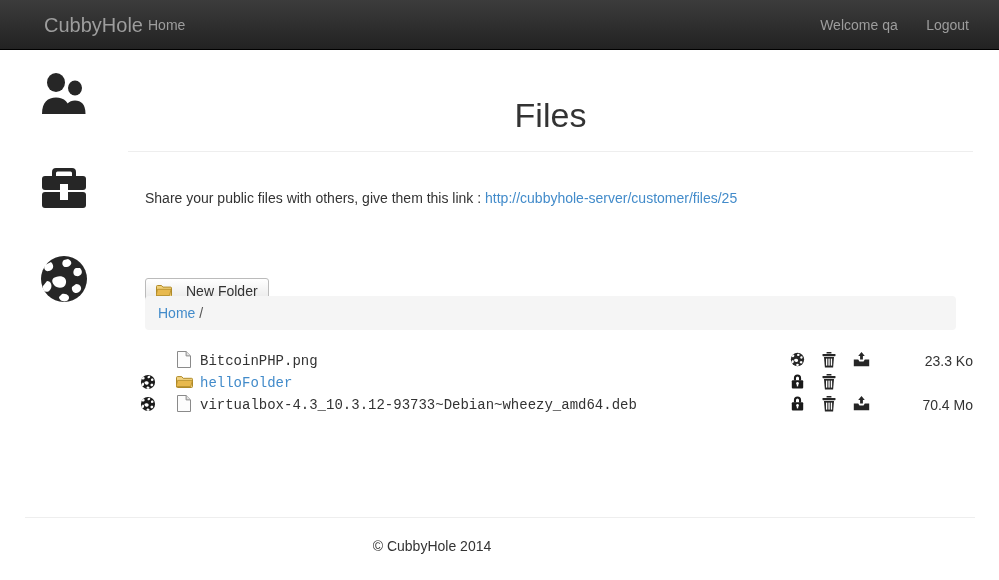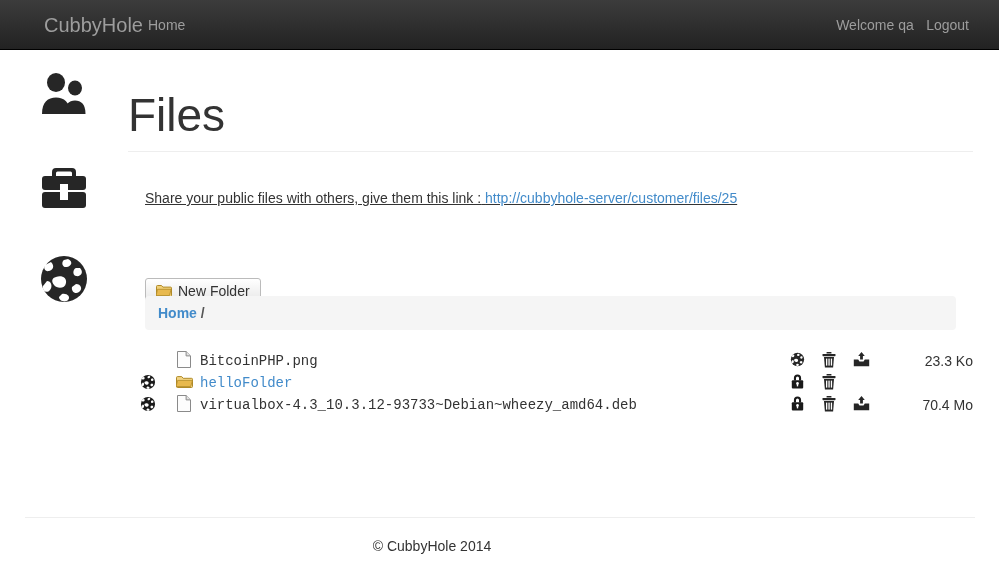--- a/index.html
+++ b/index.html
@@ -43,21 +43,21 @@
     position: absolute; right: 30px; top: 0;
     line-height: 50px;
     height: 50px;
   }
   .nav-right .nav-item {
     display: inline-block;
     line-height: 50px;
     font-size: 14px;
     color: #9d9d9d;
     text-decoration: none;
-    margin-left: 8px;
+    margin-left: 24px;
     cursor: pointer;
   }
 
   
   .sidebar {
     position: absolute;
     left: 0; top: 50px;
     width: 128px; height: 455px;
   }
   .side-item {
@@ -74,54 +74,54 @@
 
   
   .main {
     position: absolute;
     left: 128px; top: 50px;
     width: 845px;
   }
   .page-title {
     margin: 0;
     padding-top: 45px;
-    font-size: 46px;
+    text-align: center;
+    font-size: 34px;
     font-weight: normal;
     color: #333333;
     line-height: 40px;
   }
   .title-rule {
     margin: 16px 0 0 0;
     border: 0;
     border-top: 1px solid #eeeeee;
     width: 845px;
   }
   .share-line {
     position: absolute;
     left: 17px; top: 140px;
     font-size: 14px;
     color: #333333;
     white-space: nowrap;
-    text-decoration: underline;
   }
   .share-link {
     color: #428bca;
     text-decoration: none;
     cursor: pointer;
   }
 
   
   .btn-row {
     position: absolute;
     left: 17px; top: 228px;
   }
   .btn {
     display: inline-flex;
     align-items: center;
-    gap: 6px;
+    gap: 14px;
     height: 26px;
     padding: 0 10px;
     border: 1px solid #bbbbbb;
     border-radius: 3px;
     background: linear-gradient(to bottom, #ffffff 0%, #e6e6e6 100%);
     font-size: 14px;
     color: #333333;
     cursor: pointer;
     vertical-align: middle;
     margin-right: 8px;
@@ -133,21 +133,20 @@
   .breadcrumb {
     position: absolute;
     left: 17px; top: 246px;
     width: 811px; height: 34px;
     background: #f5f5f5;
     border-radius: 4px;
     font-size: 14px;
     line-height: 34px;
     padding-left: 13px;
     color: #777777;
-    font-weight: bold;
   }
   .breadcrumb a {
     color: #428bca;
     text-decoration: none;
     cursor: pointer;
   }
   .breadcrumb .sep { color: #555555; }
 
   
   .file-table {

